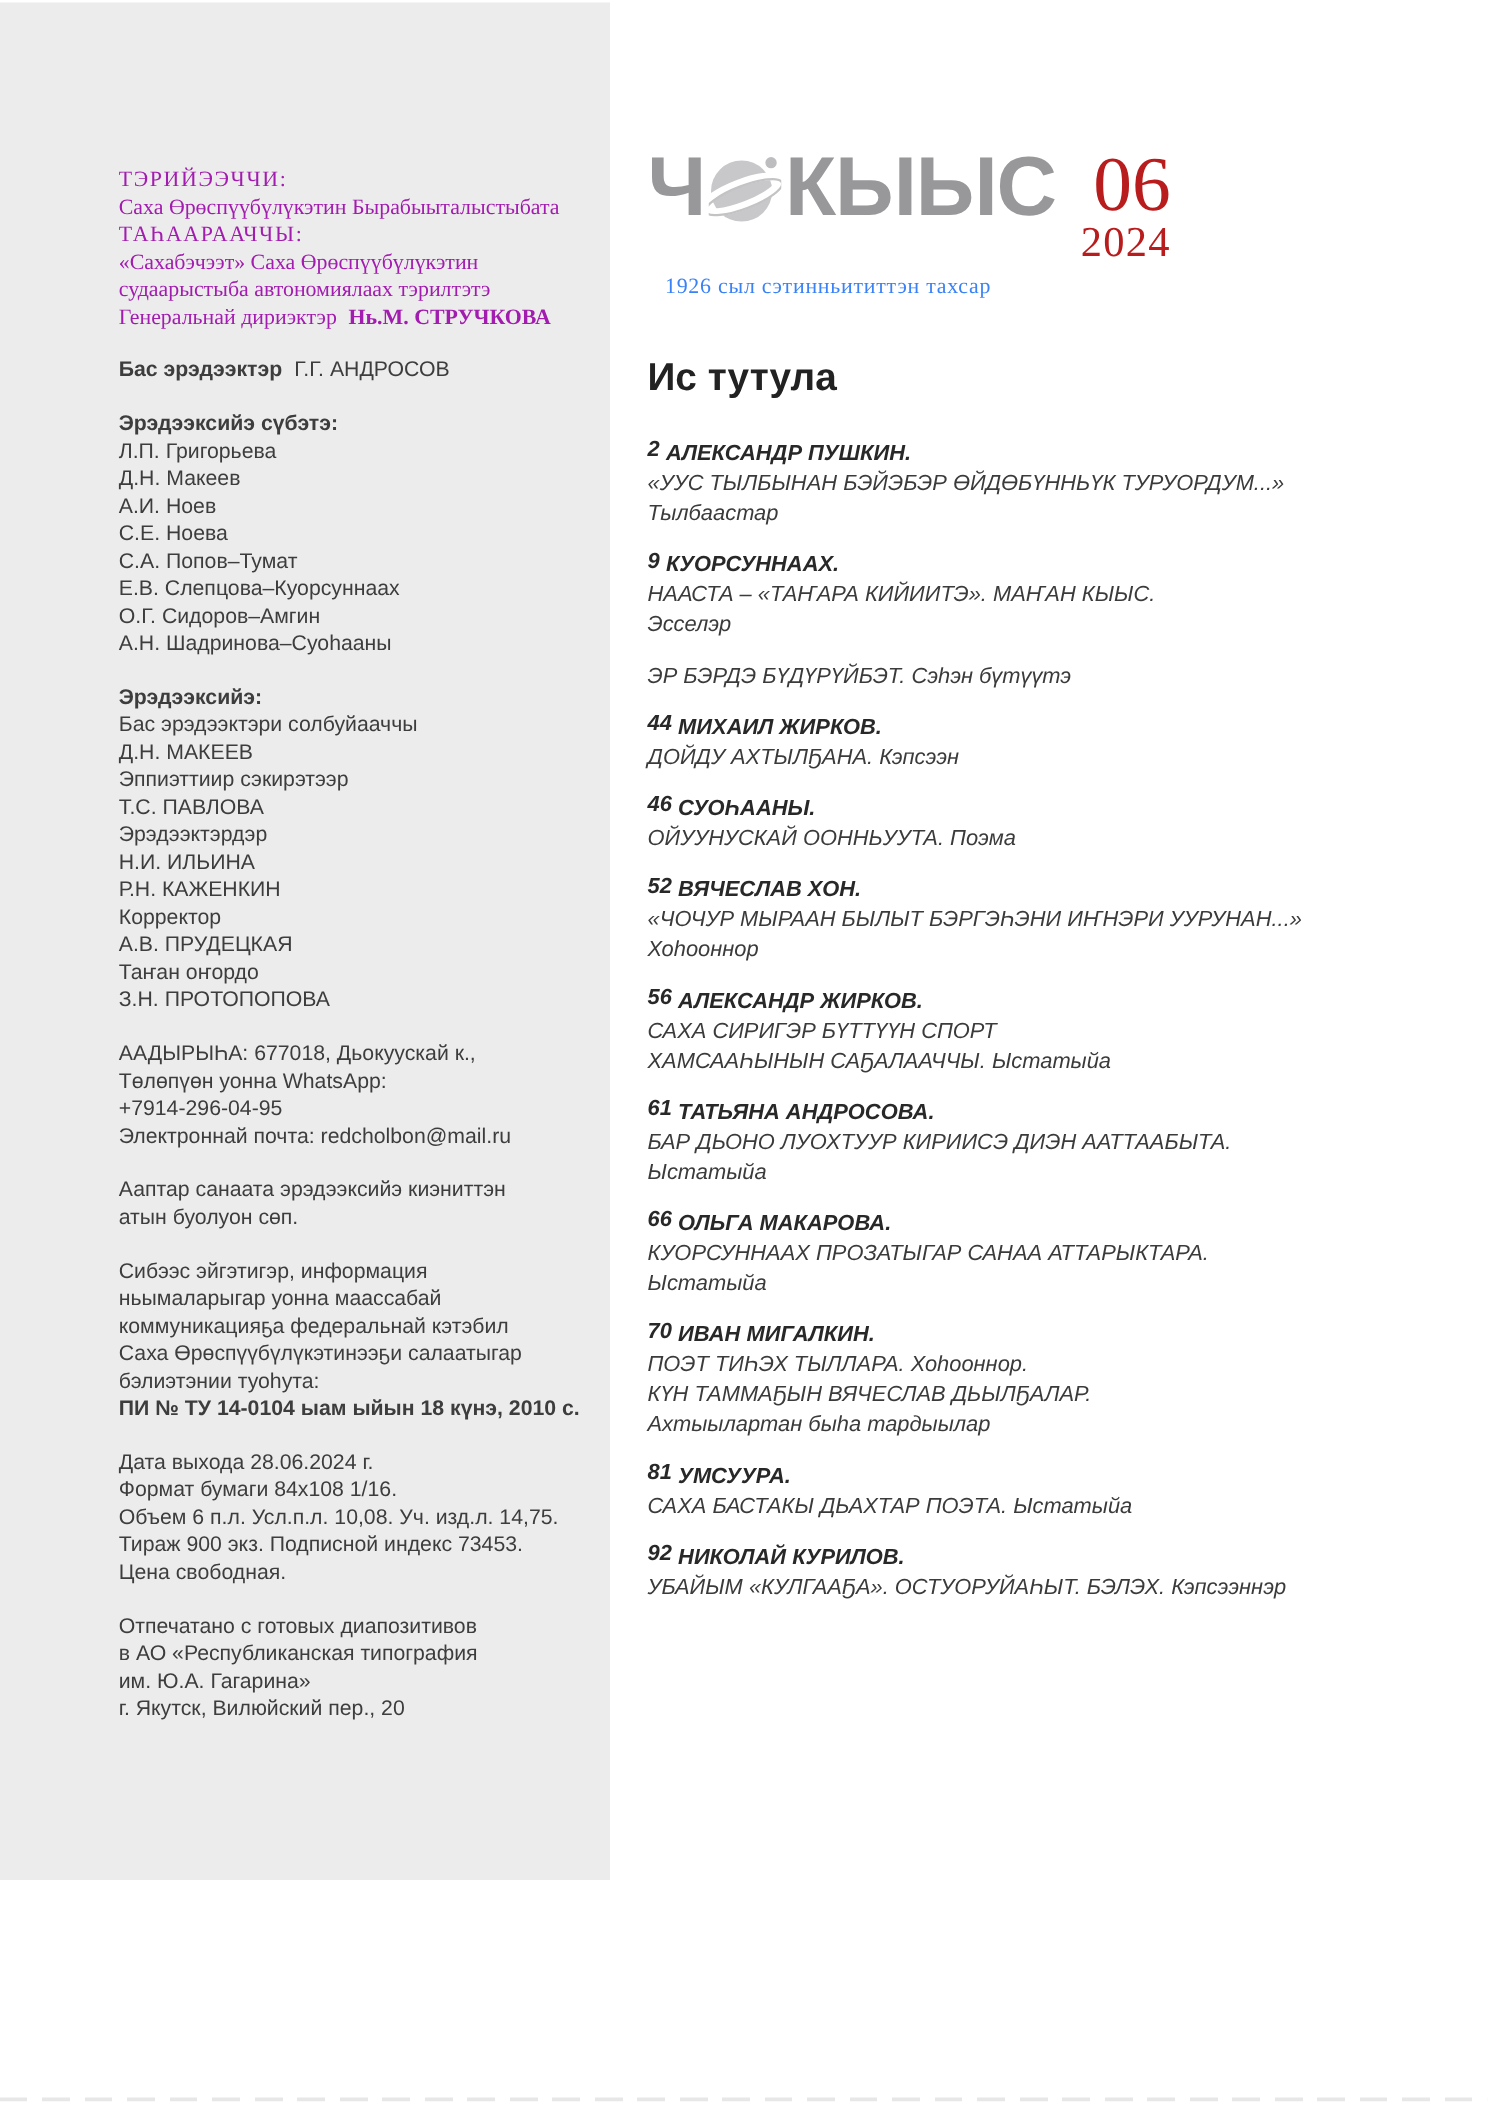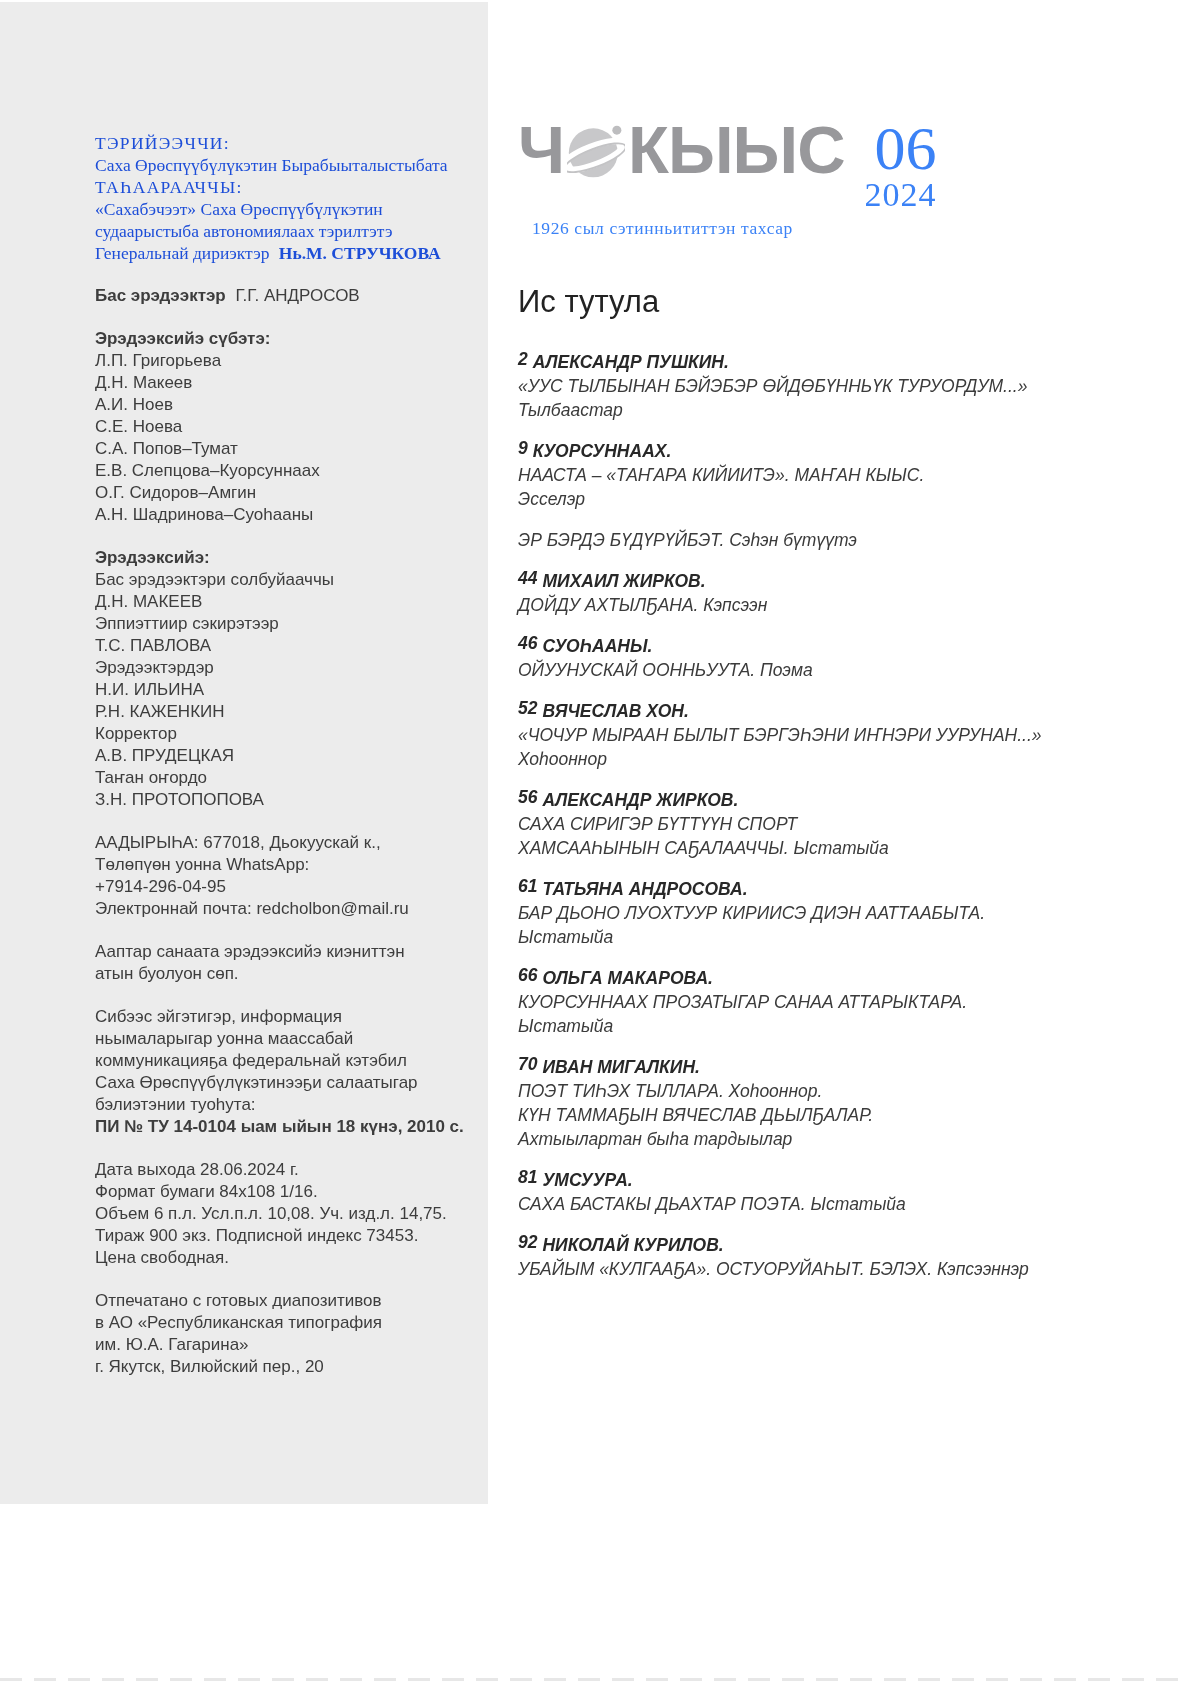--- a/index.html
+++ b/index.html
@@ -4,39 +4,39 @@
 <style>
   html,body{margin:0;padding:0;background:#fff;}
   .page{position:relative;width:1190px;height:1684px;background:#ffffff;overflow:hidden;
         font-family:"Liberation Sans",sans-serif;}
 
   
   .masthead{position:absolute;left:0;top:2px;width:488px;height:1502px;background:#ececec;
             box-sizing:border-box;padding:130px 16px 0 95px;color:#3d3d3d;
             font-size:17px;line-height:22px;}
   .group{margin-bottom:21px;}
-  .serif{font-family:"Liberation Serif",serif;color:#1d4ed8;font-size:17.5px;}
+  .serif{font-family:"Liberation Serif",serif;color:#a21caf;font-size:17.5px;}
   .caps-label{letter-spacing:1.3px;}
   .b{font-weight:bold;}
   .lbl{margin-right:5px;}
   .line{white-space:nowrap;}
 
   
   .right{position:absolute;left:518px;top:120px;width:640px;}
   .logo-row{display:flex;align-items:flex-start;}
   .logo{display:flex;align-items:flex-start;font-weight:bold;font-size:67px;line-height:60px;
         color:#98989b;letter-spacing:-1px;}
   .planet{margin:1px 3px 0 3px;flex:0 0 auto;}
   .issue{margin-left:20px;display:flex;flex-direction:column;align-items:flex-end;
-         font-family:"Liberation Serif",serif;color:#3b82f6;}
+         font-family:"Liberation Serif",serif;color:#b91c1c;}
   .issue-no{font-size:62px;line-height:56px;}
   .issue-year{font-size:34px;line-height:32px;margin-top:3px;letter-spacing:1px;}
   .tagline{font-family:"Liberation Serif",serif;font-size:17.5px;color:#3b82f6;
            letter-spacing:.6px;margin:7px 0 0 14px;}
-  .toc-title{margin:46px 0 0 0;font-size:31px;font-weight:normal;color:#222;line-height:34px;}
+  .toc-title{margin:46px 0 0 0;font-size:31px;font-weight:bold;color:#222;line-height:34px;}
   .toc{margin-top:31px;}
   .toc-entry{margin-bottom:17px;font-size:17.5px;line-height:24px;color:#3b3b3b;font-style:italic;}
   .toc-head{font-weight:bold;color:#282828;}
   .toc-page{position:relative;top:-3px;margin-right:5px;}
   .toc-line{}
 
   
   .perforation{position:absolute;left:0;right:0;bottom:3px;height:3px;
                background:repeating-linear-gradient(90deg,#e7e7e7 0 22px,transparent 22px 34px);}
 </style>

